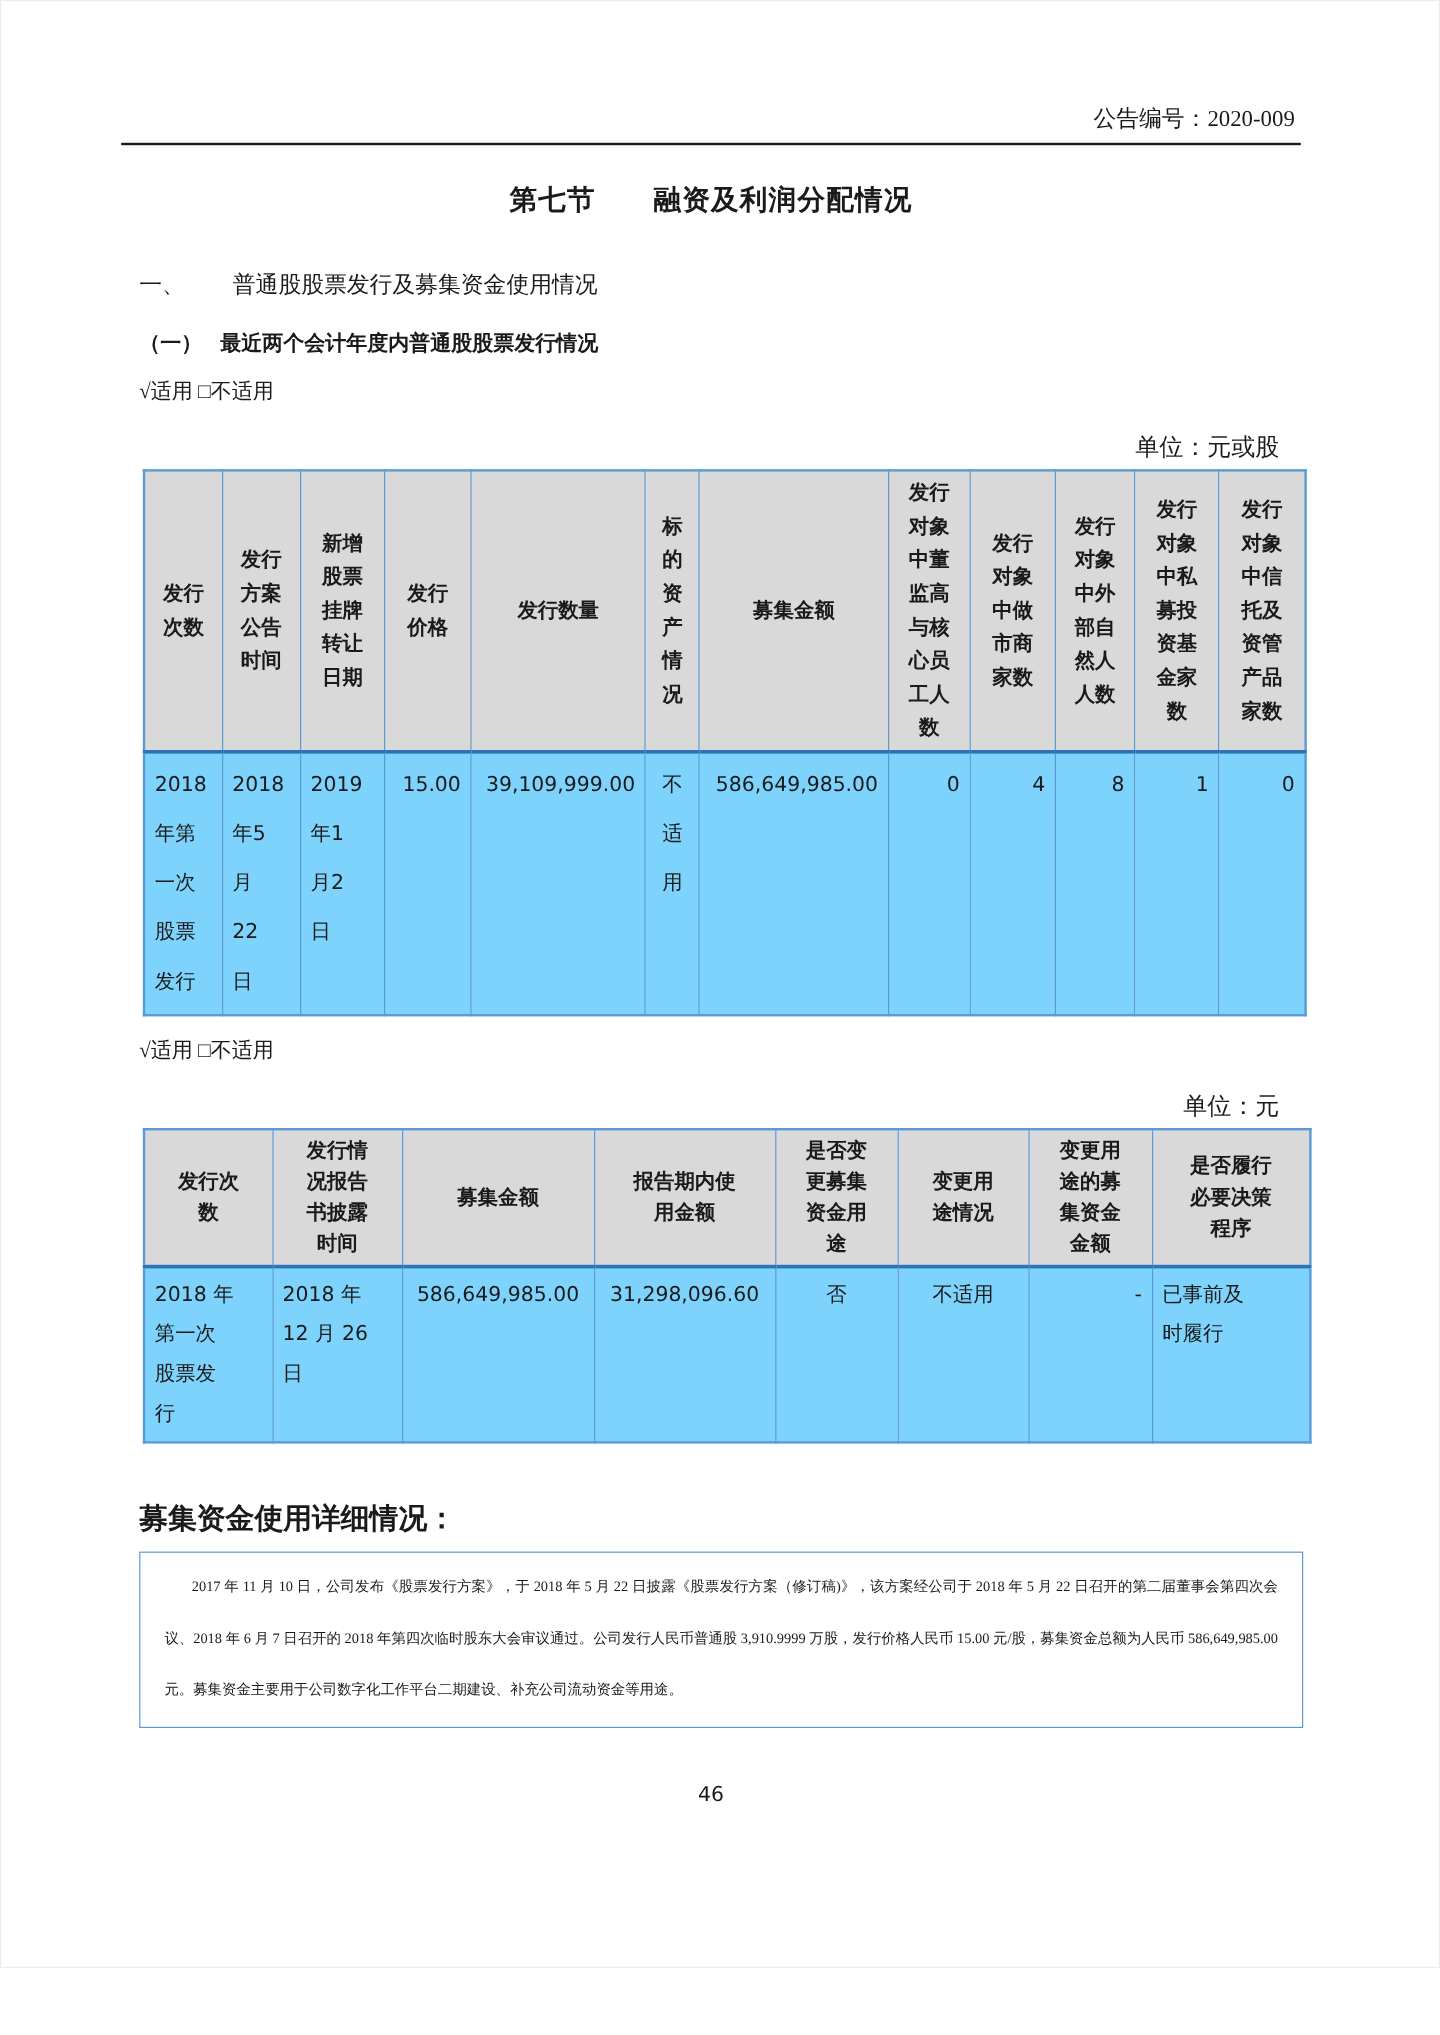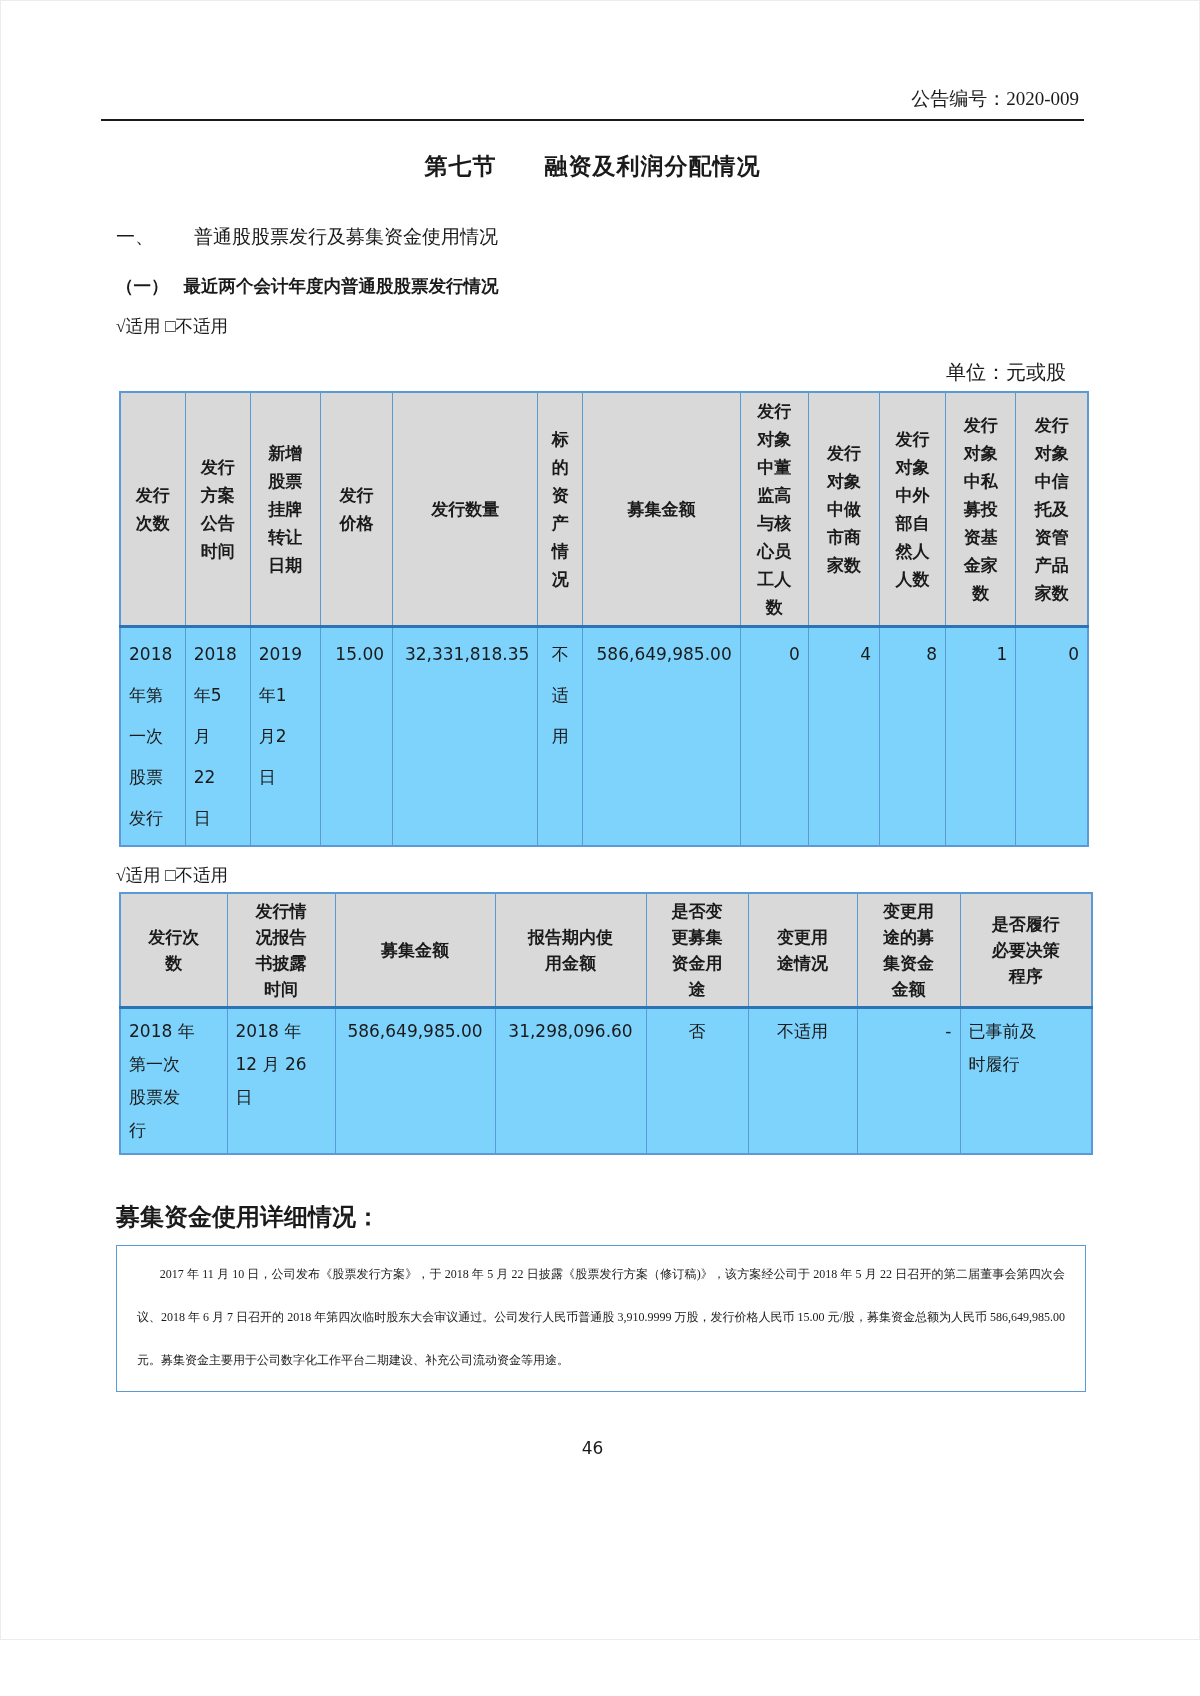--- a/index.html
+++ b/index.html
@@ -227,36 +227,37 @@
         <td class="al">2018
 年5
 月
 22
 日</td>
         <td class="al">2019
 年1
 月2
 日</td>
         <td class="ar">15.00</td>
-        <td class="ar">32,331,818.35</td>
+        <td class="ar">39,109,999.00</td>
         <td class="ac">不
 适
 用</td>
         <td class="ar">586,649,985.00</td>
         <td class="ar">0</td>
         <td class="ar">4</td>
         <td class="ar">8</td>
         <td class="ar">1</td>
         <td class="ar">0</td>
       </tr>
     </tbody>
   </table>
 
 
   <div class="applicable">√适用 □不适用</div>
+  <div class="unit">单位：元</div>
 
   <table class="t2">
     <colgroup>
       <col style="width:107px">
         <col style="width:108px">
         <col style="width:160px">
         <col style="width:151px">
       <col style="width:102px">
         <col style="width:109px">
         <col style="width:103px">

